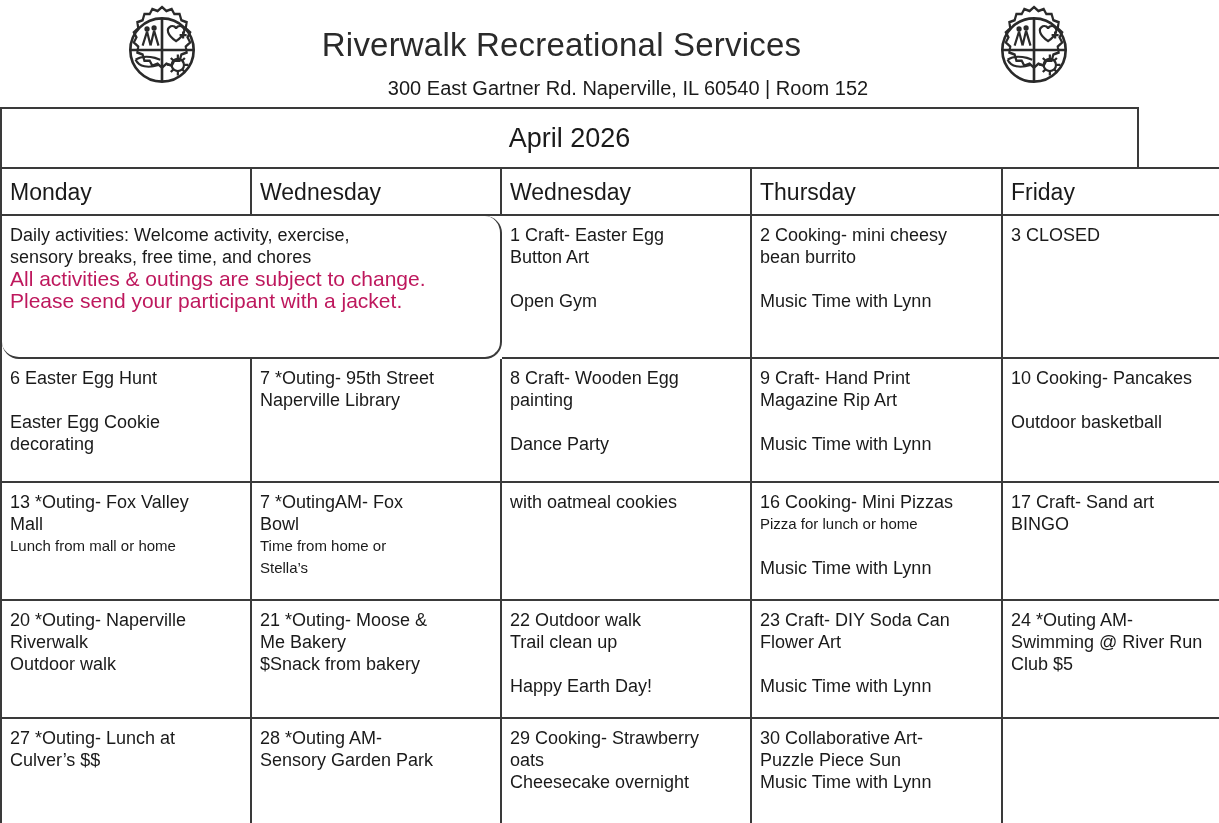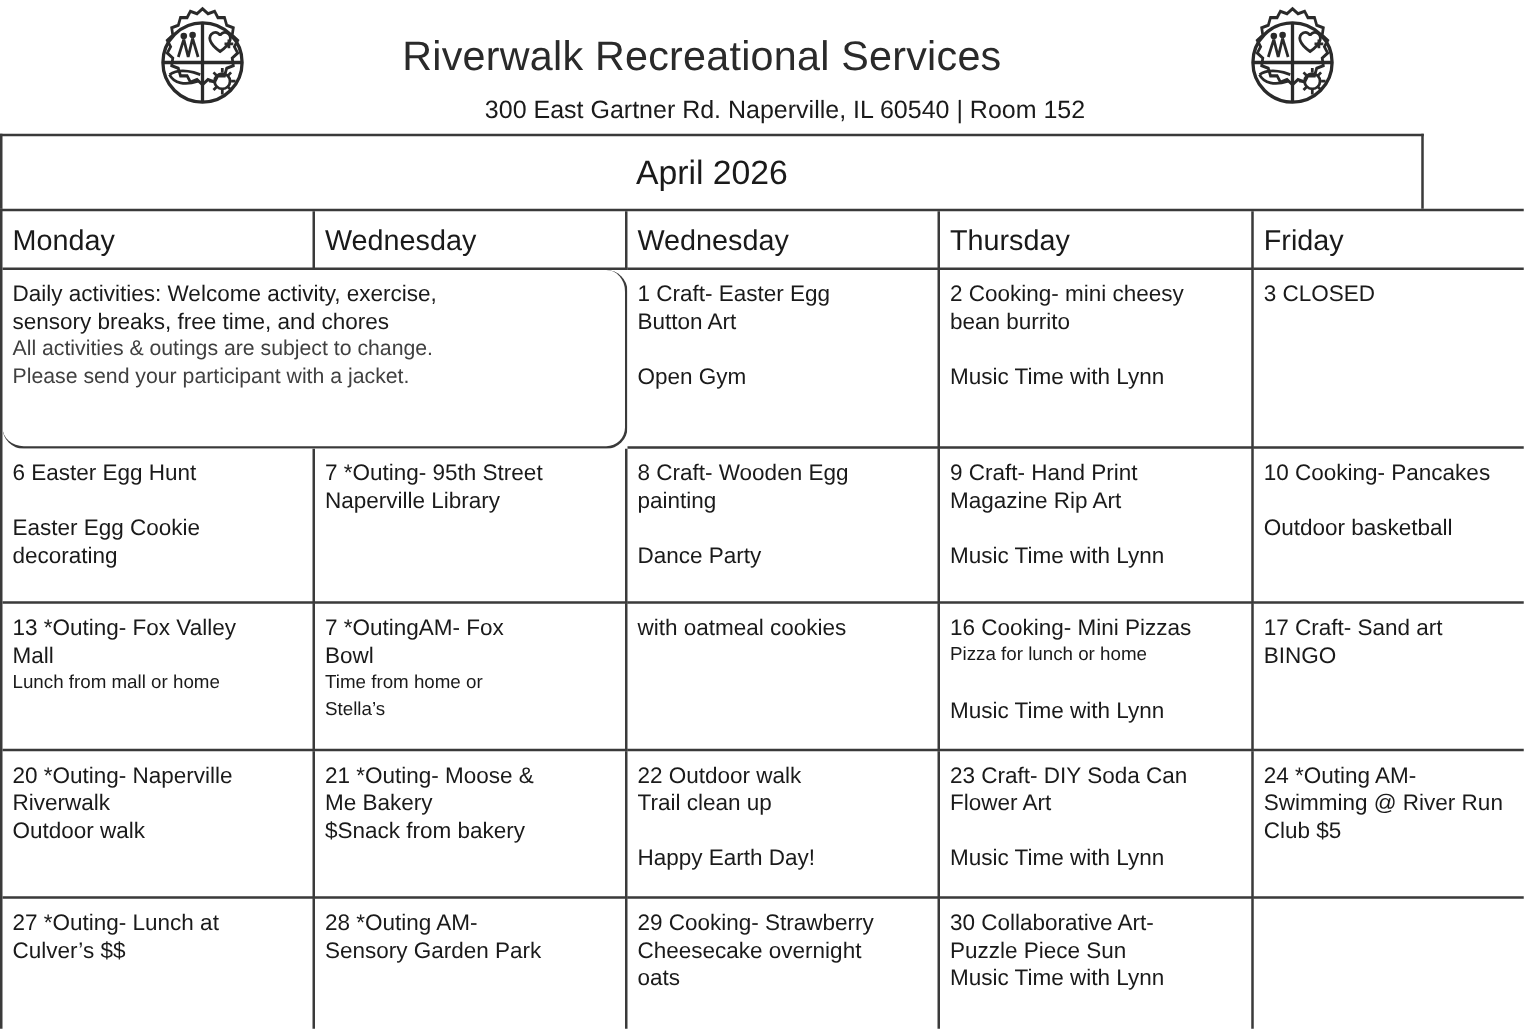--- a/index.html
+++ b/index.html
@@ -37,21 +37,21 @@
   .cell {
     border-right: 2px solid #3a3a3a; border-bottom: 2px solid #3a3a3a;
     box-sizing: border-box; padding: 8px 8px 0 8px;
     font-size: 18px; line-height: 22px; overflow: hidden; white-space: nowrap;
   }
   .hdr { font-size: 23px; line-height: 30px; padding-top: 8px; }
   .span2 { grid-column: span 2; border-radius: 17px; }
   .line { display: block; min-height: 22px; }
   .gap { height: 22px; display: block; }
   .it { font-size: 15px; }
-  .note { font-size: 17px; color: #404040; }
+  .note { font-size: 21px; color: #be185d; }
   .fri-edge { border-right: none; }
 </style>
 </head>
 <body>
 
 <div class="logo logo-left">
   <svg viewBox="0 0 100 110">
     <path d="M50 8 l5 4 6-2 3 5 6 0 2 6 6 2 -1 6 5 4 -3 5 3 5 -5 4 1 6 -6 2 -2 6 -6 0 -3 5 -6 -2 -5 4 -5 -4 -6 2 -3 -5 -6 0 -2 -6 -6 -2 1 -6 -5 -4 3 -5 -3 -5 5 -4 -1 -6 6 -2 2 -6 6 0 3 -5 6 2 z" transform="translate(0,5) scale(1,1.15) translate(0,-7)" fill="none" stroke="#2a2a2a" stroke-width="2.5"></path>
     <circle cx="50" cy="55" r="36" fill="none" stroke="#2a2a2a" stroke-width="3"></circle>
     <line x1="50" y1="19" x2="50" y2="91" stroke="#2a2a2a" stroke-width="3"></line>
@@ -203,22 +203,22 @@
     <div class="cell">
       <span class="line">27 *Outing- Lunch at</span>
       <span class="line">Culver’s $$</span>
     </div>
     <div class="cell">
       <span class="line">28 *Outing AM-</span>
       <span class="line">Sensory Garden Park</span>
     </div>
     <div class="cell">
       <span class="line">29 Cooking- Strawberry</span>
+      <span class="line">oats</span>
       <span class="line">Cheesecake overnight</span>
-      <span class="line">oats</span>
     </div>
     <div class="cell">
       <span class="line">30 Collaborative Art-</span>
       <span class="line">Puzzle Piece Sun</span>
       <span class="line">Music Time with Lynn</span>
     </div>
     <div class="cell fri-edge"></div>
   </div>
 </div>
 

